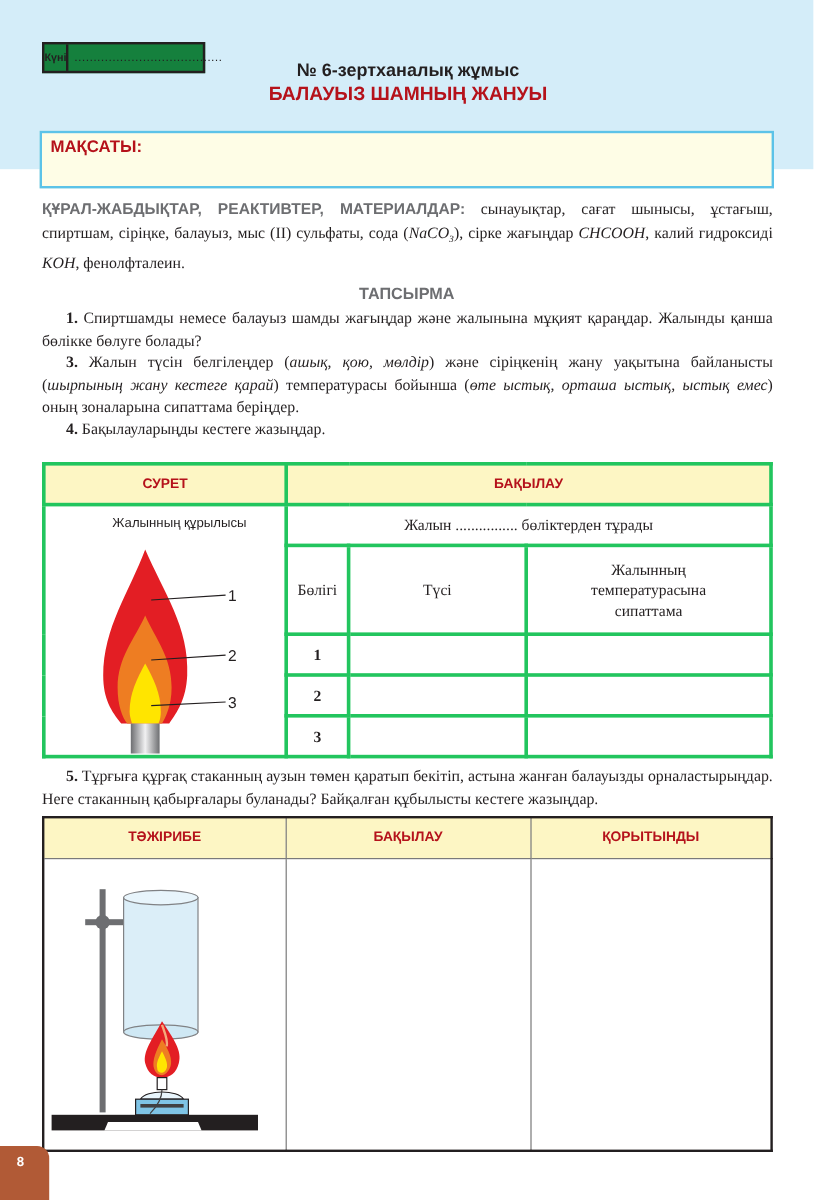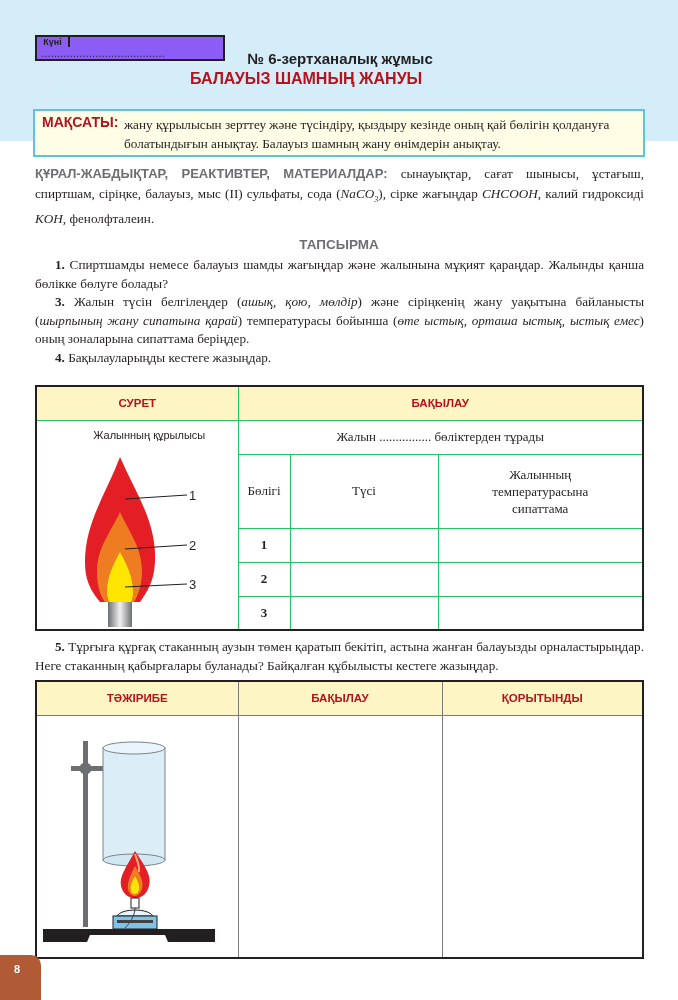--- a/index.html
+++ b/index.html
@@ -1,38 +1,38 @@
 <!DOCTYPE html>
 <html><head>
 <meta charset="utf-8">
 <style>
   * { margin:0; padding:0; box-sizing:border-box; }
   html, body { width:678px; height:1000px; background:#ffffff; overflow:hidden; }
   body { position:relative; font-family:"Liberation Serif", serif; color:#231f20; }
   .band { position:absolute; left:0; top:0; width:678px; height:141px; background:#d4edf9; }
   .band-line { position:absolute; left:35px; top:140px; width:610px; height:2px; background:#6ccbea; }
-  .date-box { position:absolute; left:35px; top:35px; width:190px; height:26px; border:2px solid #231f20; background:#8b5cf6; display:flex;flex-direction:column; }
+  .date-box { position:absolute; left:35px; top:35px; width:136px; height:26px; border:2px solid #231f20; background:#15803d; display:flex; }
   .date-label { width:33px; border-right:2px solid #231f20; font-family:"Liberation Sans", sans-serif; font-weight:bold; font-size:9px; display:flex; align-items:center; justify-content:center; }
   .date-value { flex:1; font-family:"Liberation Sans", sans-serif; font-size:10px; display:flex; align-items:center; padding-left:4px; letter-spacing:-0.5px; }
   .lab-num { position:absolute; left:190px; top:50px; width:300px; text-align:center; font-family:"Liberation Sans", sans-serif; font-weight:bold; font-size:15px; color:#231f20; }
-  .lab-title { position:absolute; left:190px; top:70px; width:300px; text-align:left; font-family:"Liberation Sans", sans-serif; font-weight:bold; font-size:16px; color:#b5121b; }
+  .lab-title { position:absolute; left:190px; top:70px; width:300px; text-align:center; font-family:"Liberation Sans", sans-serif; font-weight:bold; font-size:16px; color:#b5121b; }
   .goal-box { position:absolute; left:33px; top:109px; width:612px; height:48px; background:#fefde6; border:2px solid #5cc3e8; }
   .goal-label { position:absolute; left:7px; top:3px; font-family:"Liberation Sans", sans-serif; font-weight:bold; font-size:14px; color:#b5121b; }
   .goal-text { position:absolute; left:89px; top:4px; width:515px; font-size:13.2px; line-height:19px; }
   .materials { position:absolute; left:35px; top:164px; width:609px; font-size:13.2px; line-height:19.5px; text-align:justify; }
   .mat-head { font-family:"Liberation Sans", sans-serif; font-weight:bold; color:#6d6e71; font-size:13px; }
   .task-head { position:absolute; left:0; top:237px; width:678px; text-align:center; font-family:"Liberation Sans", sans-serif; font-weight:bold; font-size:13.5px; color:#6d6e71; }
   .tasks { position:absolute; left:35px; top:256px; width:609px; font-size:13.2px; line-height:18.5px; text-align:justify; }
   .tasks p { text-indent:20px; }
   .tasks b { font-weight:bold; }
   .task5 { position:absolute; left:35px; top:638px; width:609px; font-size:13.2px; line-height:18.5px; text-align:justify; }
   .task5 p { text-indent:20px; }
   table { border-collapse:collapse; position:absolute; }
   .t1 { left:35px; top:385px; width:609px; height:246px; border:2px solid #231f20; }
-  .t1 td, .t1 th { border:1px solid #22c55e; }
+  .t1 td, .t1 th { border:3px solid #22c55e; }
   .hdr { background:#fdf6c4; font-family:"Liberation Sans", sans-serif; font-weight:bold; font-size:11.5px; color:#b5121b; height:34px; text-align:center; }
   .pic-cell { width:202px; vertical-align:top; position:relative; }
   .pic-title { font-family:"Liberation Sans", sans-serif; font-size:11px; text-align:center; margin-top:8px;margin-left:24px; }
   .sub { font-size:13px; text-align:center;margin-left:22px; }
   .num { font-weight:bold; font-size:13px; text-align:center; }
   .t2 { left:35px; top:680px; width:609px; height:271px; border:2px solid #231f20; }
   .t2 td, .t2 th { border:1px solid #7a7a7a; }
   .page-tab { position:absolute; left:0; top:955px; width:41px; height:45px; background:#b15a36; border-top-right-radius:10px; }
   .page-num { position:absolute; left:0; top:8px; width:34px; text-align:center; color:#fff; font-family:"Liberation Sans", sans-serif; font-weight:bold; font-size:11px; }
 </style>
@@ -45,32 +45,31 @@
 <div class="date-box">
   <div class="date-label">Күні</div>
   <div class="date-value">…………………………………</div>
 </div>
 
 <div class="lab-num">№ 6-зертханалық жұмыс</div>
 <div class="lab-title">БАЛАУЫЗ ШАМНЫҢ ЖАНУЫ</div>
 
 <div class="goal-box">
   <div class="goal-label">МАҚСАТЫ:</div>
-  <div class="goal-text">жану құрылысын зерттеу және түсіндіру, қыздыру кезінде оның қай бөлігін қолдануға болатындығын анықтау. Балауыз шамның жану өнімдерін анықтау.</div>
 </div>
 
 <div class="materials">
   <span class="mat-head">ҚҰРАЛ-ЖАБДЫҚТАР, РЕАКТИВТЕР, МАТЕРИАЛДАР:</span><span> сынауықтар, сағат шынысы, ұстағыш, спиртшам, сіріңке, балауыз, мыс (II) сульфаты, сода (</span><i>NaCO</i><sub style="font-size:8px;font-style:italic">3</sub><span>), сірке жағыңдар </span><i>CHCOOH</i><span>, калий гидроксиді </span><i>KOH</i><span>, фенолфталеин.</span>
 </div>
 
 <div class="task-head">ТАПСЫРМА</div>
 
 <div class="tasks">
   <p><b>1.</b><span> Спиртшамды немесе балауыз шамды жағыңдар және жалынына мұқият қараңдар. Жалынды қанша бөлікке бөлуге болады?</span></p>
-  <p><b>3.</b><span> Жалын түсін белгілеңдер (</span><i>ашық, қою, мөлдір</i><span>) және сіріңкенің жану уақытына байланысты (</span><i>шырпының жану сипатына қарай</i><span>) температурасы бойынша (</span><i>өте ыстық, орташа ыстық, ыстық емес</i><span>) оның зоналарына сипаттама беріңдер.</span></p>
+  <p><b>3.</b><span> Жалын түсін белгілеңдер (</span><i>ашық, қою, мөлдір</i><span>) және сіріңкенің жану уақытына байланысты (</span><i>шырпының жану кестеге қарай</i><span>) температурасы бойынша (</span><i>өте ыстық, орташа ыстық, ыстық емес</i><span>) оның зоналарына сипаттама беріңдер.</span></p>
   <p><b>4.</b><span> Бақылауларыңды кестеге жазыңдар.</span></p>
 </div>
 
 <table class="t1">
   <tbody>
       <tr>
     <th class="hdr" style="width:202px">СУРЕТ</th>
     <th class="hdr" colspan="3">БАҚЫЛАУ</th>
   </tr>
   <tr style="height:34px">

